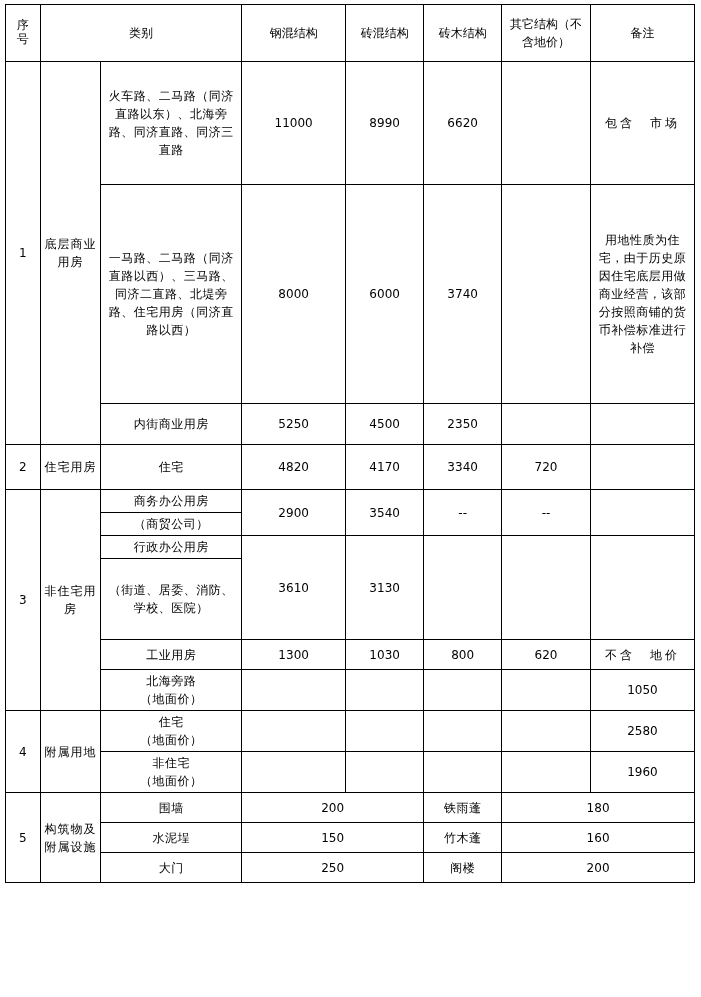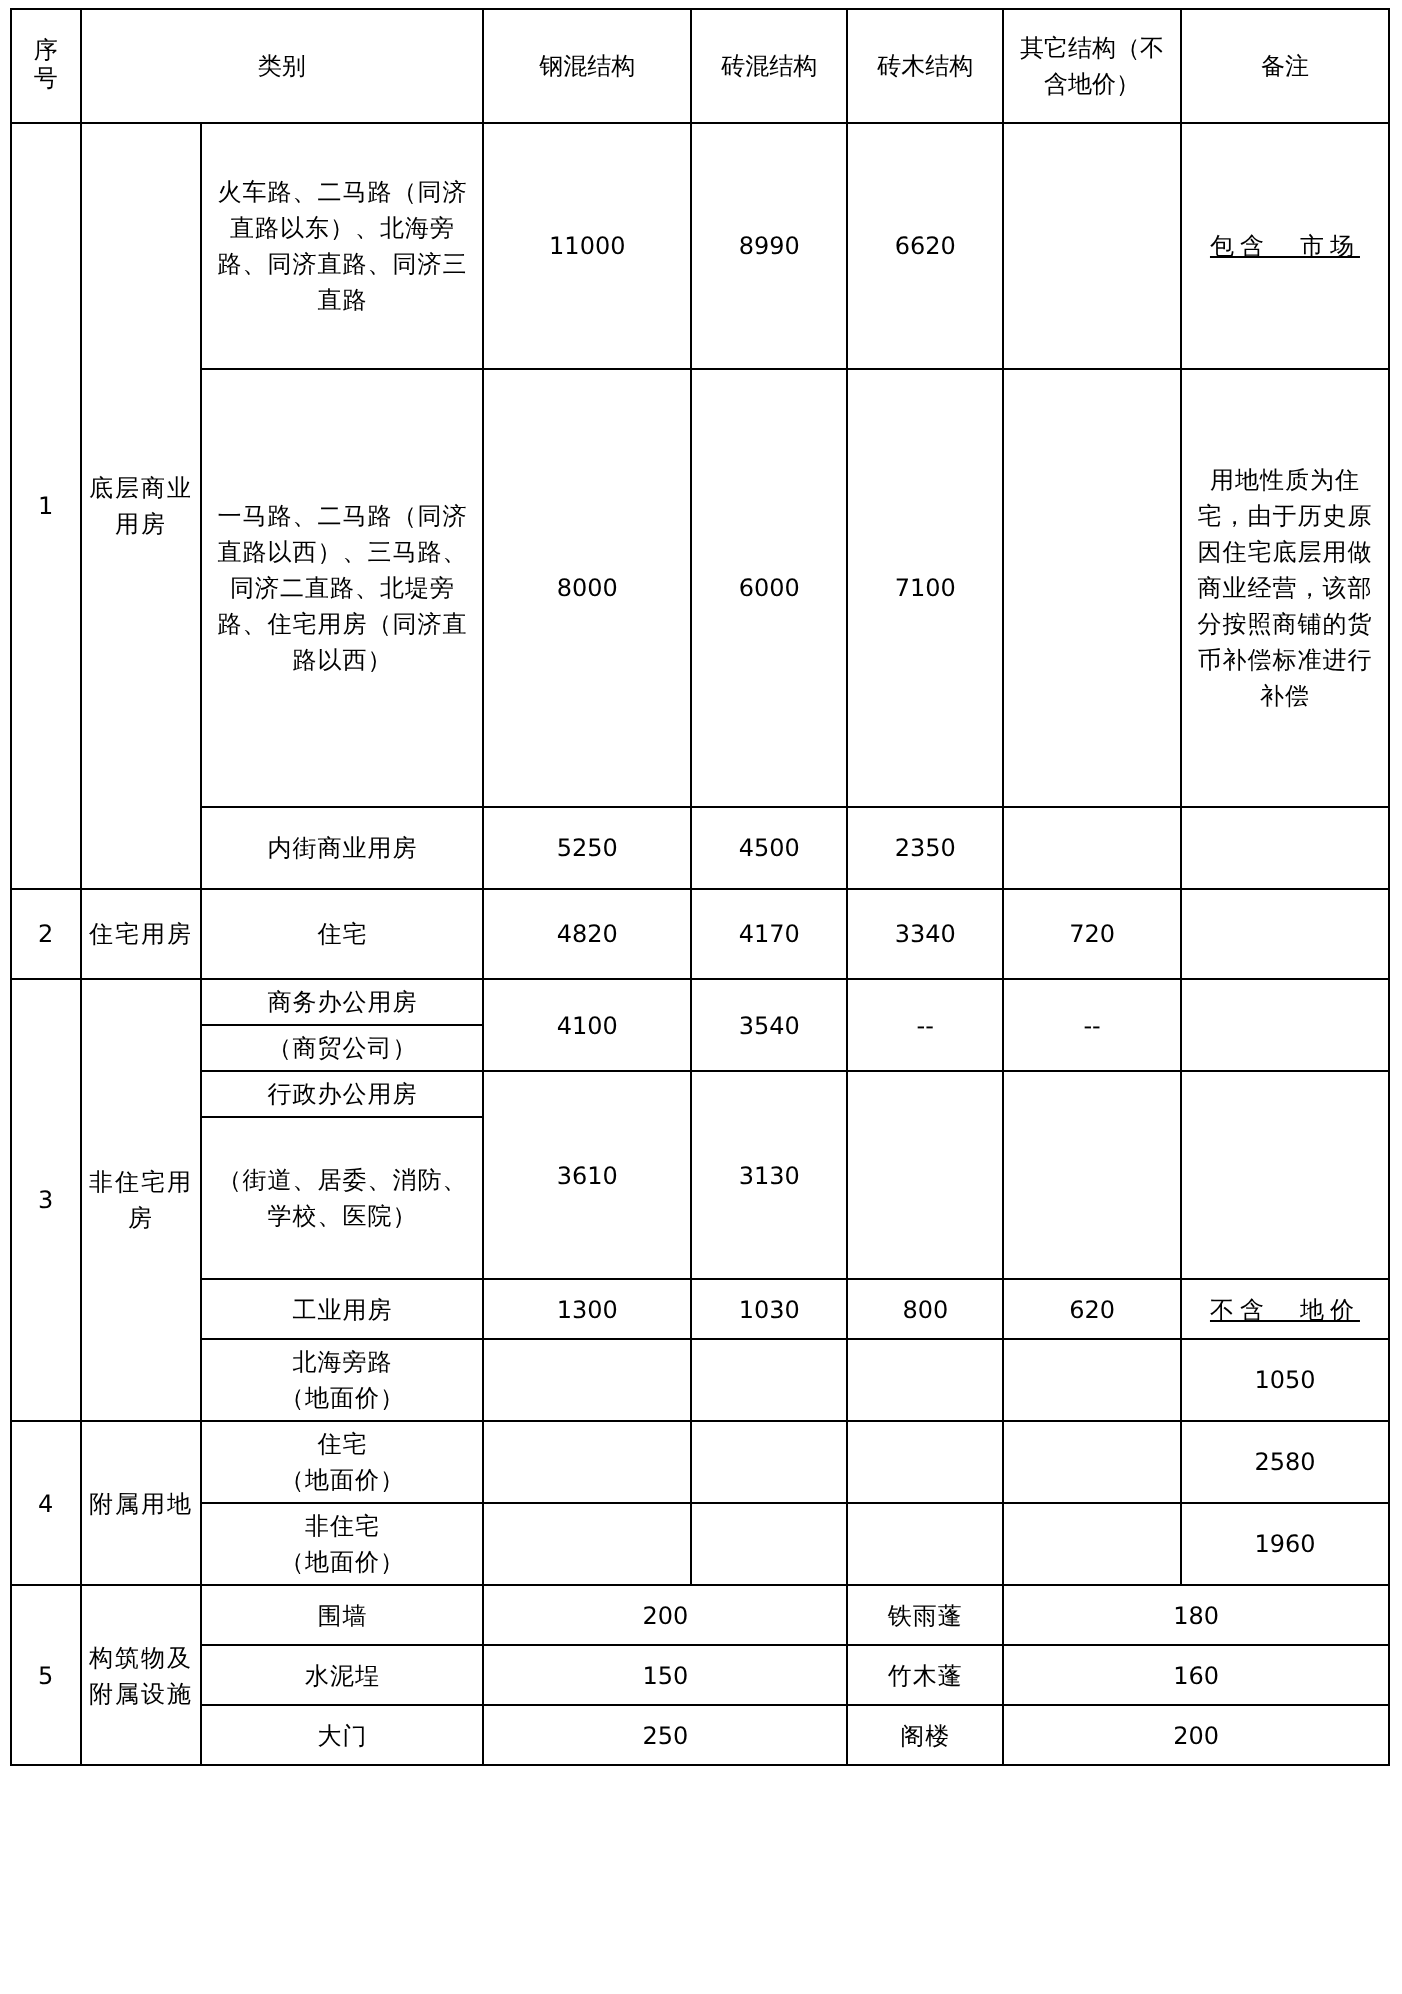--- a/index.html
+++ b/index.html
@@ -63,21 +63,20 @@
   }
   .note {
     font-size: 12px;
     line-height: 1.7;
     letter-spacing: 0.5px;
     padding: 4px 5px;
   }
   .note-sm {
     font-size: 12px;
     letter-spacing: 0.5px;
-    text-decoration: underline;
   }
   .tall-1 { height: 118px; }
   .tall-2 { height: 214px; }
   .row-mid { height: 36px; }
   .row-two { height: 40px; }
   .row-sm { height: 25px; }
   .gap {
     letter-spacing: 3px;
   }
   col.c0 { width: 32px; }
@@ -126,21 +125,21 @@
         <td class="num">11000</td>
         <td class="num">8990</td>
         <td class="num">6620</td>
         <td class="num"></td>
         <td class="note-sm gap">包含　市场</td>
       </tr>
       <tr>
         <td class="sub tall-2">一马路、二马路（同济直路以西）、三马路、同济二直路、北堤旁路、住宅用房（同济直路以西）</td>
         <td class="num">8000</td>
         <td class="num">6000</td>
-        <td class="num">7100</td>
+        <td class="num">3740</td>
         <td class="num"></td>
         <td class="note">用地性质为住宅，由于历史原因住宅底层用做商业经营，该部分按照商铺的货币补偿标准进行补偿</td>
       </tr>
       <tr>
         <td class="sub row-mid">内街商业用房</td>
         <td class="num">5250</td>
         <td class="num">4500</td>
         <td class="num">2350</td>
         <td class="num"></td>
         <td class="note-sm"></td>
@@ -154,21 +153,21 @@
         <td class="num">4170</td>
         <td class="num">3340</td>
         <td class="num">720</td>
         <td class="note-sm"></td>
       </tr>
 
       <tr>
         <td class="idx" rowspan="6">3</td>
         <td class="cat" rowspan="6">非住宅用房</td>
         <td class="sub">商务办公用房</td>
-        <td class="num" rowspan="2">4100</td>
+        <td class="num" rowspan="2">2900</td>
         <td class="num" rowspan="2">3540</td>
         <td class="num" rowspan="2">--</td>
         <td class="num" rowspan="2">--</td>
         <td class="note-sm" rowspan="2"></td>
       </tr>
       <tr>
         <td class="sub">（商贸公司）</td>
       </tr>
       <tr>
         <td class="sub">行政办公用房</td>

